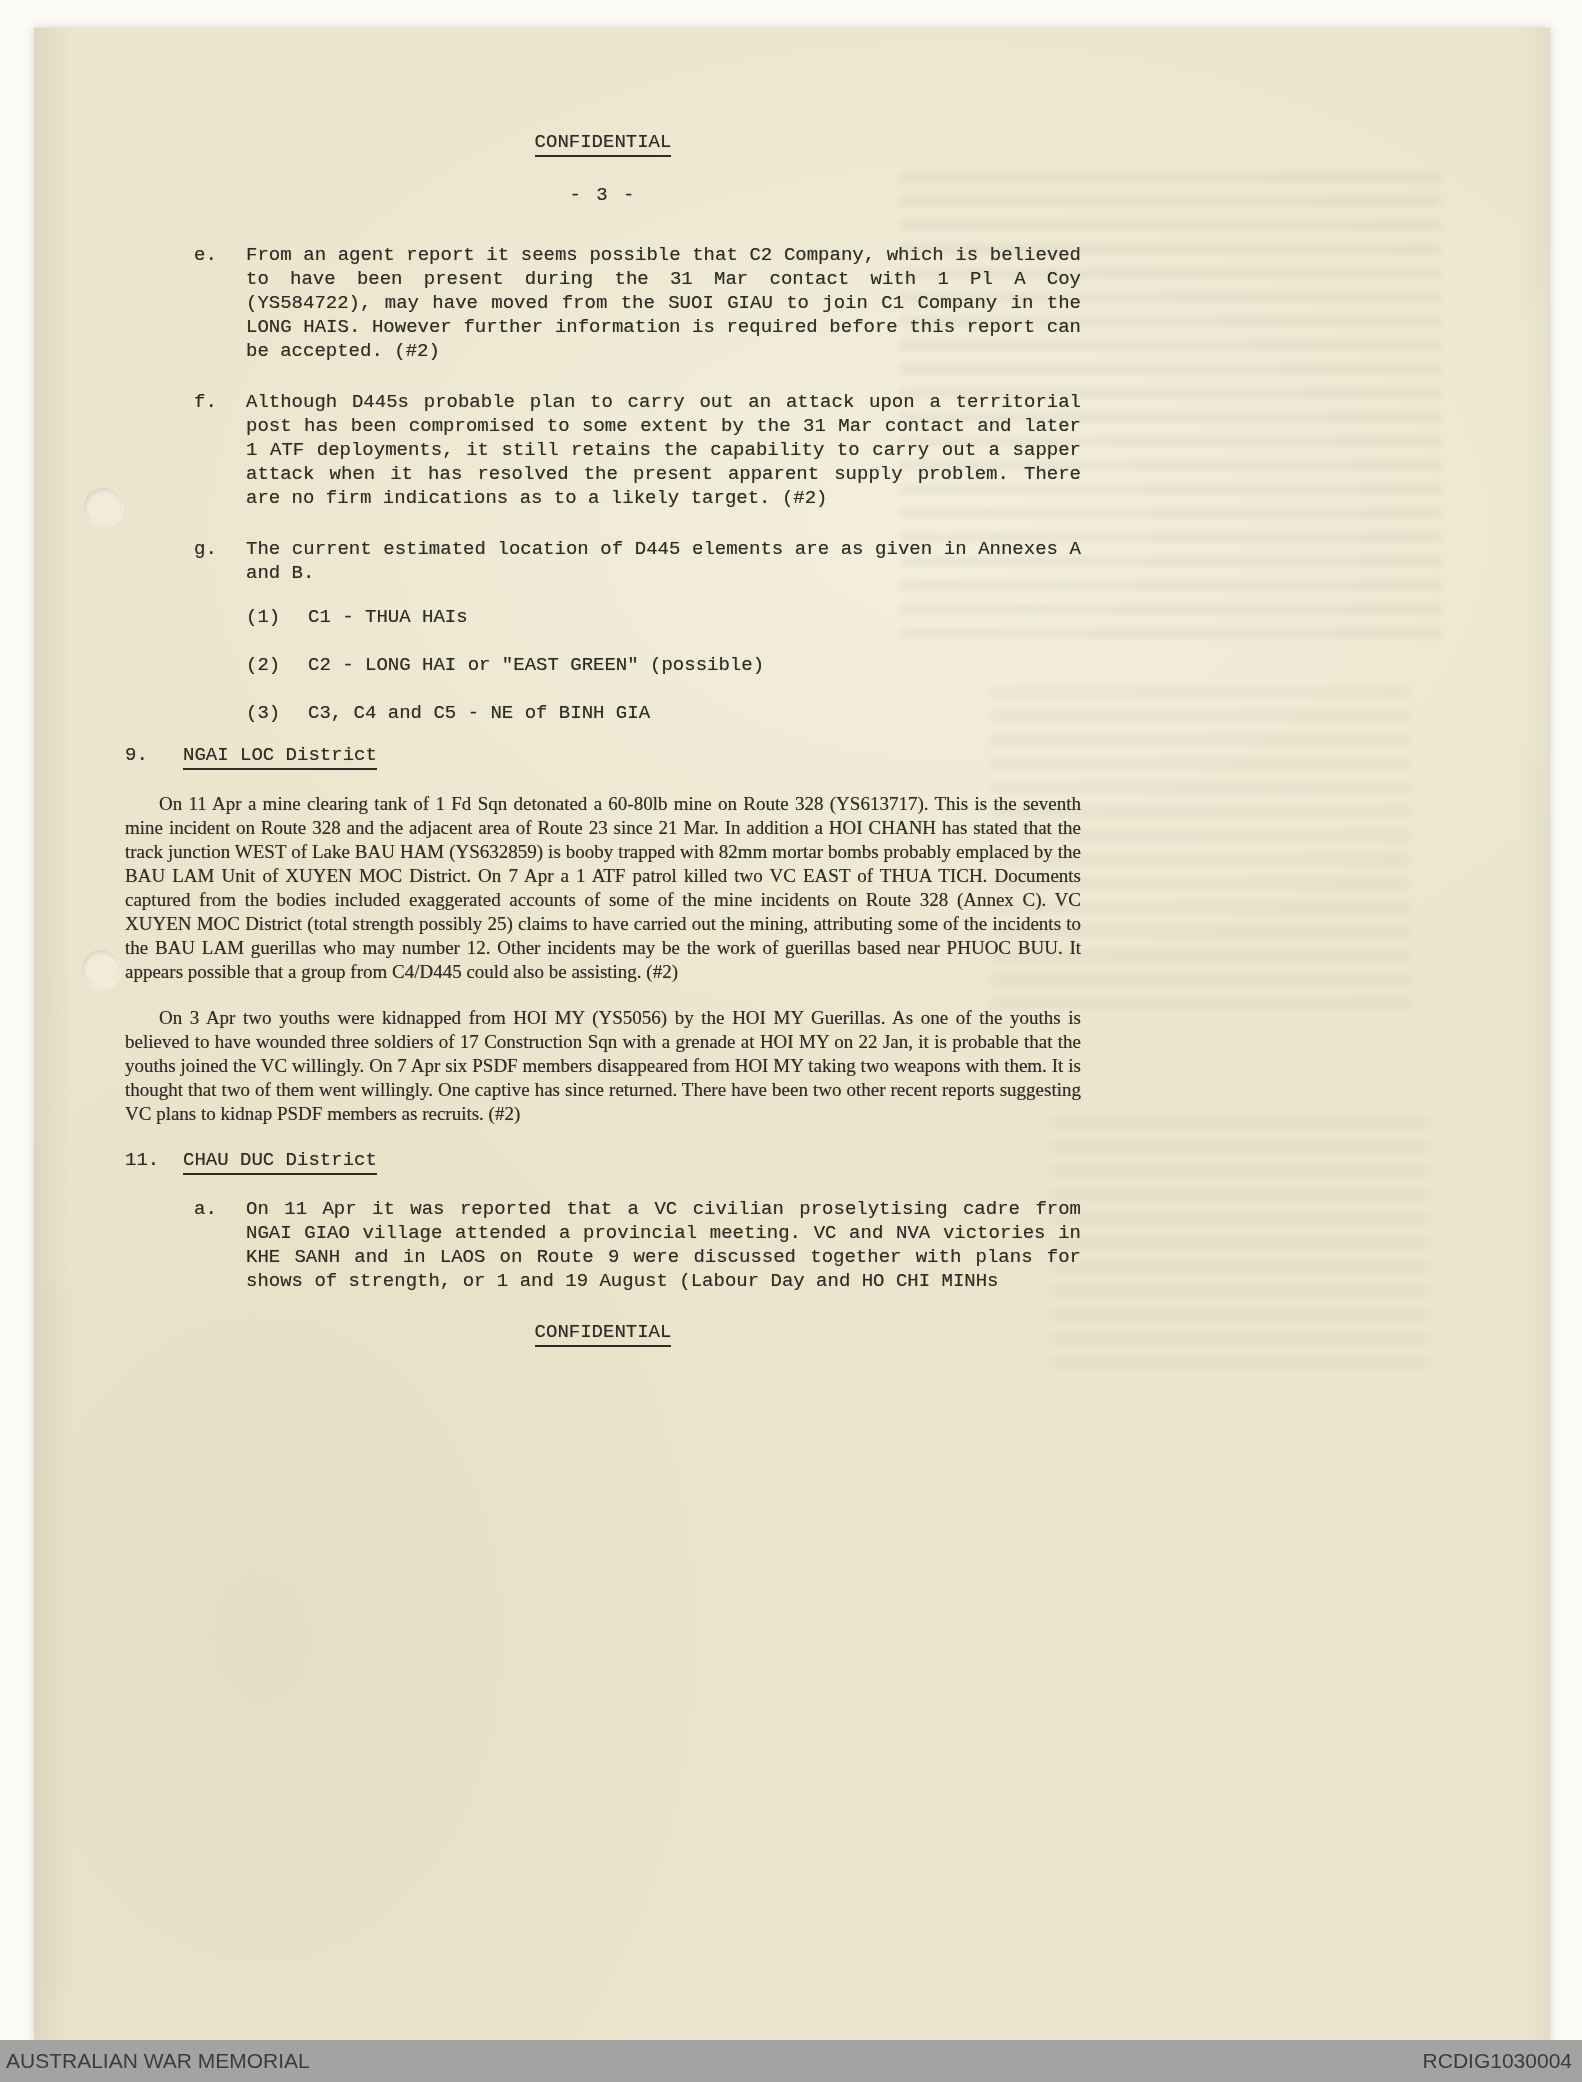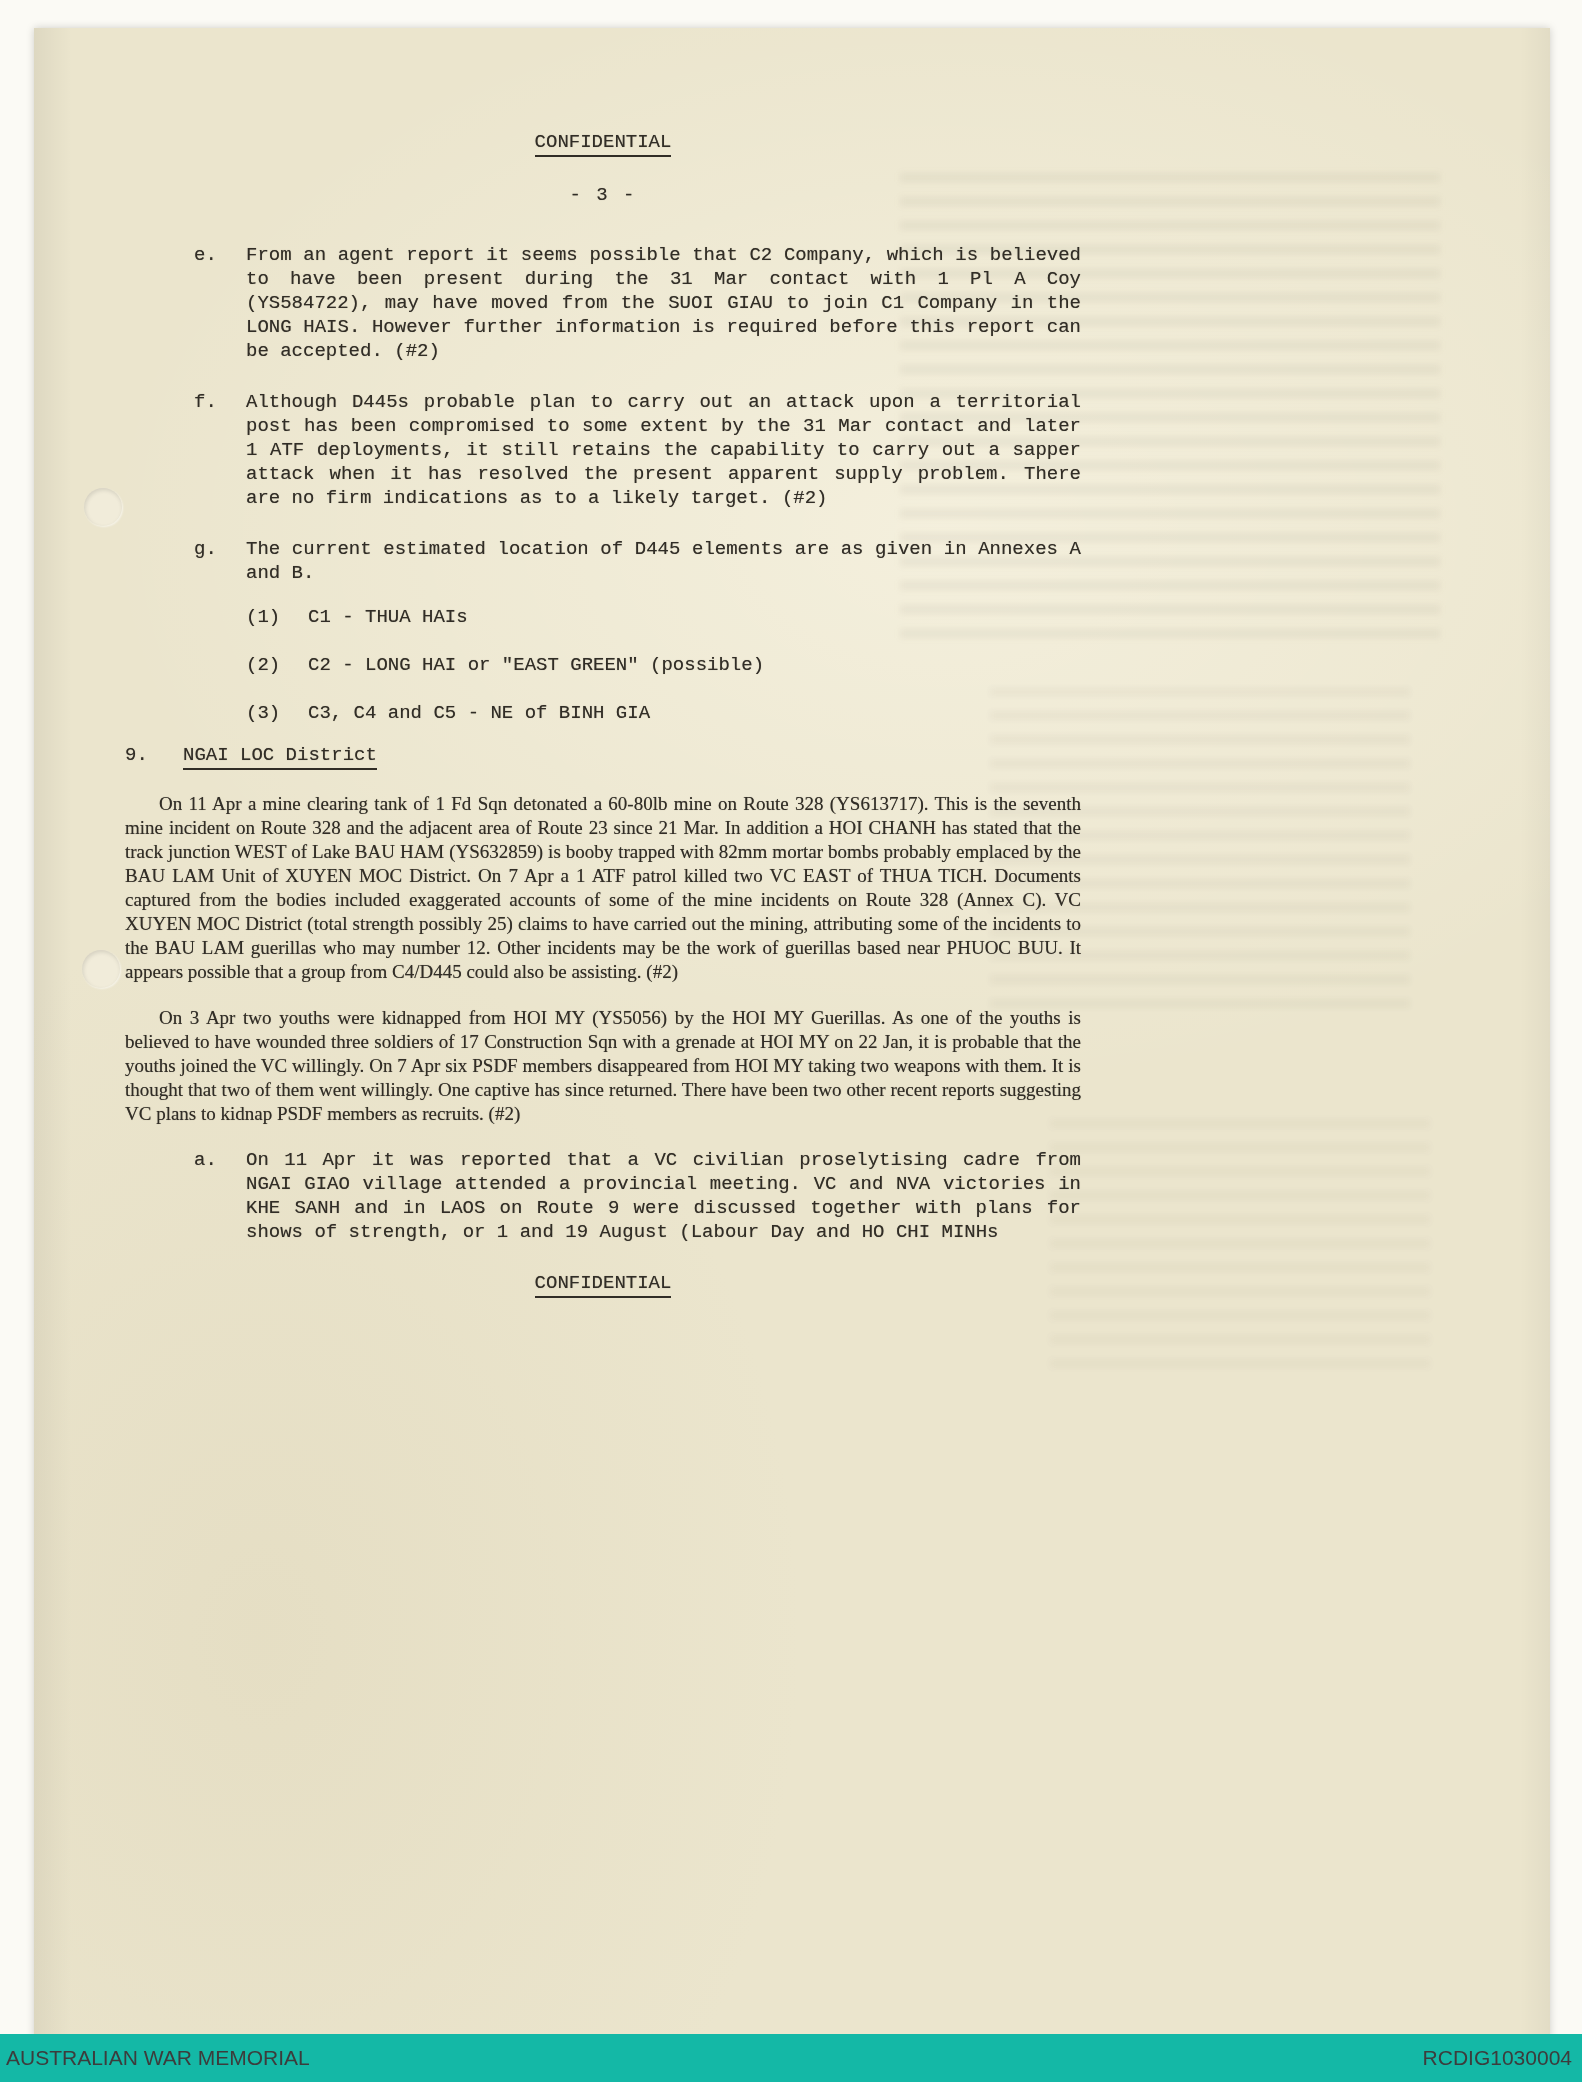--- a/index.html
+++ b/index.html
@@ -65,22 +65,22 @@
   .hole.h2 { left:48px; top:922px; }
   .bleed {
     position:absolute; pointer-events:none;
     background:repeating-linear-gradient(0deg, rgba(110,100,80,0.07) 0 9px, rgba(0,0,0,0) 9px 24px);
     filter:blur(3px); transform:scaleX(-1);
   }
   .bleed.b1 { right:110px; top:130px; width:540px; height:480px; }
   .bleed.b2 { right:140px; top:660px; width:420px; height:320px; opacity:0.8; }
   .bleed.b3 { right:120px; top:1080px; width:380px; height:260px; opacity:0.7; }
   .footer {
-    position:absolute; left:0; right:0; bottom:0; height:48px;
-    background:#14b8a6;
+    position:absolute; left:0; right:0; bottom:0; height:42px;
+    background:#a3a3a3;
     display:flex; justify-content:space-between; align-items:center;
     padding:0 10px 0 6px;
     font-family:"Liberation Sans","DejaVu Sans",sans-serif;
     font-size:21px; color:#3c3c3c;
   }
 </style>
 </head>
 <body>
 
 <div class="scan">
@@ -133,20 +133,24 @@
       <div class="section-heading">
         <span class="snum">9.</span>
         <span class="underlined">NGAI LOC District</span>
       </div>
 
       <div class="section-body section-gap">On 11 Apr a mine clearing tank of 1 Fd Sqn detonated a 60-80lb mine on Route 328 (YS613717).  This is the seventh mine incident on Route 328 and the adjacent area of Route 23 since 21 Mar.  In addition a HOI CHANH has stated that the track junction WEST of Lake BAU HAM (YS632859) is booby trapped with 82mm mortar bombs probably emplaced by the BAU LAM Unit of XUYEN MOC District. On 7 Apr a 1 ATF patrol killed two VC EAST of THUA TICH.  Documents captured from the bodies included exaggerated accounts of some of the mine incidents on Route 328 (Annex C).  VC XUYEN MOC District (total strength possibly 25) claims to have carried out the mining, attributing some of the incidents to the BAU LAM guerillas who may number 12.  Other incidents may be the work of guerillas based near PHUOC BUU.  It appears possible that a group from C4/D445 could also be assisting. (#2)</div>
 
 
       <div class="section-body section-gap">On 3 Apr two youths were kidnapped from HOI MY (YS5056) by the HOI MY Guerillas.  As one of the youths is believed to have wounded three soldiers of 17 Construction Sqn with a grenade at HOI MY on 22 Jan, it is probable that the youths joined the VC willingly.  On 7 Apr six PSDF members disappeared from HOI MY taking two weapons with them.  It is thought that two of them went willingly. One captive has since returned.  There have been two other recent reports suggesting VC plans to kidnap PSDF members as recruits. (#2)</div>
 
+      <div class="section-heading">
+        <span class="snum">11.</span>
+        <span class="underlined">CHAU DUC District</span>
+      </div>
 
       <div class="para">
         <span class="plabel">a.</span>
         <span>On 11 Apr it was reported that a VC civilian proselytising cadre from NGAI GIAO village attended a provincial meeting.  VC and NVA victories in KHE SANH and in LAOS on Route 9 were discussed together with plans for shows of strength, or 1 and 19 August (Labour Day and HO CHI MINHs</span>
       </div>
 
       <div class="centered conf-bottom">
         <span class="underlined">CONFIDENTIAL</span>
       </div>
 

